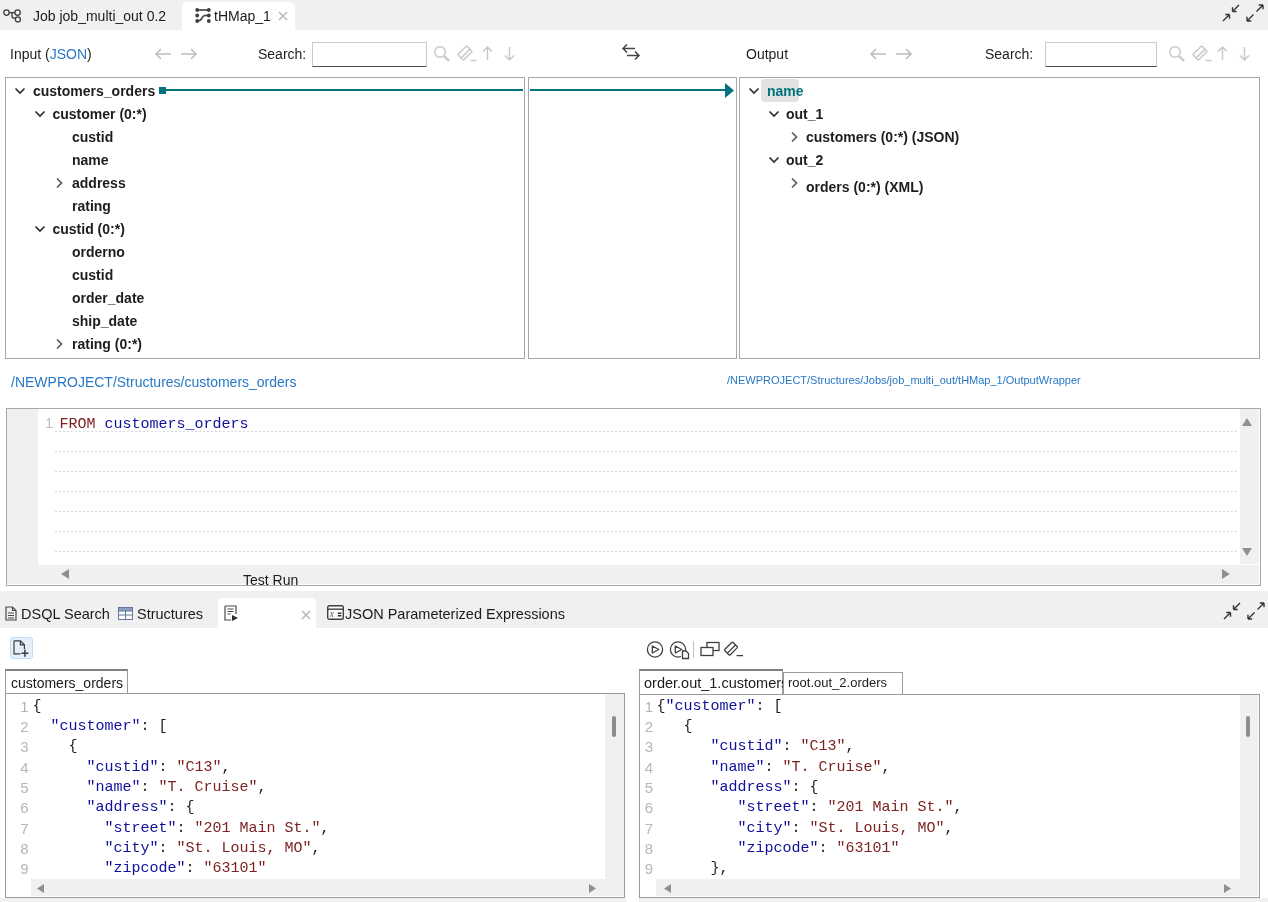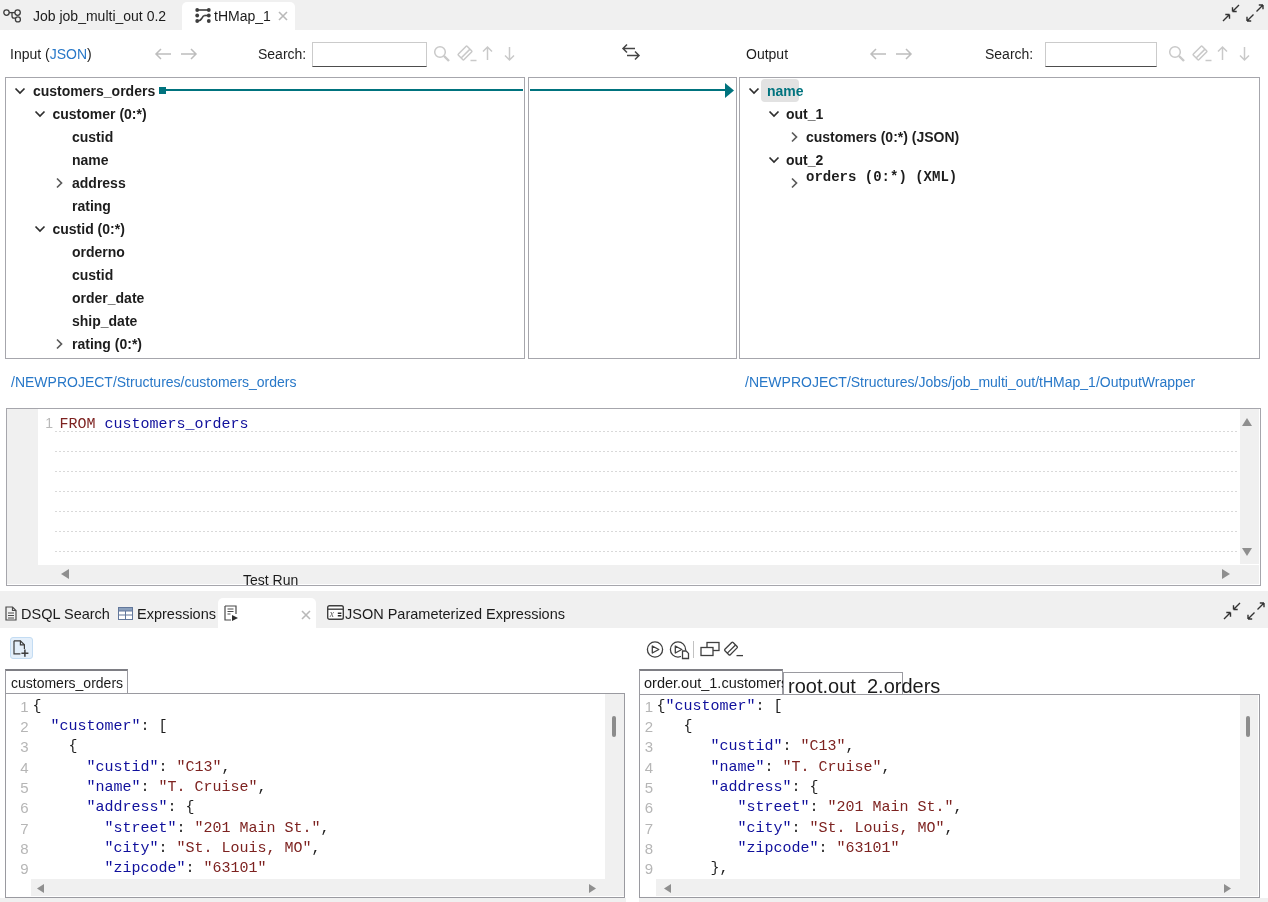--- a/index.html
+++ b/index.html
@@ -169,25 +169,25 @@
       <path d="M4 1.5 L8.5 6 L4 10.5" stroke="#5a5a5a" stroke-width="1.7" fill="none"></path>
     </svg>
     <div class="abs tree" style="left:806px;top:128.5px;">customers (0:*) (JSON)</div>
     <svg class="abs" style="left:767.5px;top:154px;" width="12" height="12" viewBox="0 0 12 12">
       <path d="M1.5 3.5 L6 8 L10.5 3.5" stroke="#2e2e2e" stroke-width="1.7" fill="none"></path>
     </svg>
     <div class="abs tree" style="left:786px;top:151.5px;">out_2</div>
     <svg class="abs" style="left:787.5px;top:177px;" width="12" height="12" viewBox="0 0 12 12">
       <path d="M4 1.5 L8.5 6 L4 10.5" stroke="#5a5a5a" stroke-width="1.7" fill="none"></path>
     </svg>
-    <div class="abs tree" style="left:806px;top:169px;font-family:Liberation Mono, monospace;">orders (0:*) (XML)</div>
+    <div class="abs tree" style="left:806px;top:179px;">orders (0:*) (XML)</div>
   </div>
 
 <div class="abs lnk" style="left:11px;top:374px;font-size:14px;">/NEWPROJECT/Structures/customers_orders</div>
-<div class="abs lnk" style="left:745px;top:374px;font-size:14px;">/NEWPROJECT/Structures/Jobs/job_multi_out/tHMap_1/OutputWrapper</div>
+<div class="abs lnk" style="left:727px;top:374px;font-size:11px;">/NEWPROJECT/Structures/Jobs/job_multi_out/tHMap_1/OutputWrapper</div>
 
 <div class="abs" style="left:6px;top:408px;width:1255px;height:178px;border:1px solid #a6a6ac;background:#fff;"></div>
 <div class="abs" style="left:7px;top:409px;width:31px;height:156px;background:#f0f0f0;"></div>
 <div class="abs" style="left:38px;top:415px;width:15px;height:18px;font-size:14px;color:#b9b9b9;text-align:right;">1</div>
 <div class="abs mono" style="left:59.5px;top:415.5px;font-size:15px;white-space:pre;"><span style="color:#7d2220;">FROM</span><span style="color:#10109c;"> customers_orders</span></div>
 
 <div class="abs" style="left:55px;top:431px;width:1183px;height:1px;background:repeating-linear-gradient(90deg,#d9d9d9 0 2px,transparent 2px 4px);"></div>
 <div class="abs" style="left:55px;top:451px;width:1183px;height:1px;background:repeating-linear-gradient(90deg,#d9d9d9 0 2px,transparent 2px 4px);"></div>
 <div class="abs" style="left:55px;top:471px;width:1183px;height:1px;background:repeating-linear-gradient(90deg,#d9d9d9 0 2px,transparent 2px 4px);"></div>
 <div class="abs" style="left:55px;top:491px;width:1183px;height:1px;background:repeating-linear-gradient(90deg,#d9d9d9 0 2px,transparent 2px 4px);"></div>
@@ -220,21 +220,21 @@
     <path d="M3 7 h6 M3 9.5 h6 M3 12 h6" stroke-width="1"></path>
   </g>
 </svg>
 <div class="abs" style="left:21px;top:606px;font-size:14.5px;color:#1b1b1b;">DSQL Search</div>
 
 <svg class="abs" style="left:118px;top:607px;" width="15" height="13" viewBox="0 0 15 13">
   <rect x="0.5" y="0.5" width="14" height="12" fill="#fff" stroke="#62779b" stroke-width="1"></rect>
   <rect x="0.5" y="0.5" width="14" height="3.5" fill="#8ba0bd" stroke="#62779b" stroke-width="1"></rect>
   <path d="M0.5 8 H14.5 M7.5 4 V12.5" stroke="#62779b" stroke-width="1"></path>
 </svg>
-<div class="abs" style="left:137px;top:606px;font-size:14.5px;color:#1b1b1b;">Expressions</div>
+<div class="abs" style="left:137px;top:606px;font-size:14.5px;color:#1b1b1b;">Structures</div>
 
 <svg class="abs" style="left:224px;top:605px;" width="15" height="16" viewBox="0 0 15 16">
   <g stroke="#4a4a4a" stroke-width="1.2" fill="none">
     <path d="M1 1 H12 V9 M1 1 V15 H7"></path>
     <path d="M3.5 4 h6 M3.5 6.5 h6 M3.5 9 h3" stroke-width="1"></path>
   </g>
   <path d="M8 10 L14 13 L8 16 Z" fill="#2e2e2e"></path>
 </svg>
 <div class="abs" style="left:243px;top:572px;font-size:14px;color:#1b1b1b;">Test Run</div>
 <svg class="abs" style="left:300px;top:609px;" width="12" height="12" viewBox="0 0 12 12">
@@ -303,21 +303,21 @@
 <svg class="abs" style="left:37px;top:884px;" width="7" height="9" viewBox="0 0 7 9">
     <path d="M7 0 L0 4.5 L7 9 Z" fill="#8f8f8f"></path>
   </svg>
 <svg class="abs" style="left:589px;top:884px;" width="7" height="9" viewBox="0 0 7 9">
     <path d="M0 0 L7 4.5 L0 9 Z" fill="#8f8f8f"></path>
   </svg>
 
 <div class="abs" style="left:639px;top:669px;width:144px;height:26px;background:#fff;border:1px solid #9a9aa0;border-top:2px solid #7e7e84;border-bottom:none;"></div>
 <div class="abs" style="left:644px;top:675px;font-size:14.5px;color:#1b1b1b;">order.out_1.customers</div>
 <div class="abs" style="left:783px;top:672px;width:120px;height:22px;background:#fff;border:1px solid #9a9aa0;border-bottom:none;"></div>
-<div class="abs" style="left:788px;top:675px;font-size:20px;color:#1b1b1b;">root.out_2.orders</div>
+<div class="abs" style="left:788px;top:675px;font-size:13px;color:#1b1b1b;">root.out_2.orders</div>
 <div class="abs" style="left:639px;top:694px;width:621px;height:204px;border:1px solid #9a9aa0;background:#fff;"></div>
 <div id="rjson">
     <div class="abs" style="left: 623px; top: 696.8px; width: 30px; text-align: right; font-size: 15px; line-height: 20.33px; color: rgb(182, 182, 182);">1<br>2<br>3<br>4<br>5<br>6<br>7<br>8<br>9</div>
     <div class="abs mono" style="left: 656.5px; top: 696.8px; font-size: 15px; line-height: 20.33px; white-space: pre;"><span style="color:#1e1e1e">{</span><span style="color:#10109c">"customer"</span><span style="color:#1e1e1e">: [</span><br><span style="color:#1e1e1e">   {</span><br><span style="color:#1e1e1e">      </span><span style="color:#10109c">"custid"</span><span style="color:#1e1e1e">: </span><span style="color:#7d2220">"C13"</span><span style="color:#1e1e1e">,</span><br><span style="color:#1e1e1e">      </span><span style="color:#10109c">"name"</span><span style="color:#1e1e1e">: </span><span style="color:#7d2220">"T. Cruise"</span><span style="color:#1e1e1e">,</span><br><span style="color:#1e1e1e">      </span><span style="color:#10109c">"address"</span><span style="color:#1e1e1e">: {</span><br><span style="color:#1e1e1e">         </span><span style="color:#10109c">"street"</span><span style="color:#1e1e1e">: </span><span style="color:#7d2220">"201 Main St."</span><span style="color:#1e1e1e">,</span><br><span style="color:#1e1e1e">         </span><span style="color:#10109c">"city"</span><span style="color:#1e1e1e">: </span><span style="color:#7d2220">"St. Louis, MO"</span><span style="color:#1e1e1e">,</span><br><span style="color:#1e1e1e">         </span><span style="color:#10109c">"zipcode"</span><span style="color:#1e1e1e">: </span><span style="color:#7d2220">"63101"</span><br><span style="color:#1e1e1e">      },</span></div>
   </div>
 <div class="abs" style="left:1240px;top:695px;width:18px;height:184px;background:#f0f0f0;"></div>
 <div class="abs" style="left:1246px;top:716px;width:4px;height:21px;background:#8c8c8c;border-radius:2px;"></div>
 <div class="abs" style="left:656px;top:879px;width:602px;height:17px;background:#f0f0f0;"></div>
 <svg class="abs" style="left:664px;top:884px;" width="7" height="9" viewBox="0 0 7 9">
     <path d="M7 0 L0 4.5 L7 9 Z" fill="#8f8f8f"></path>

